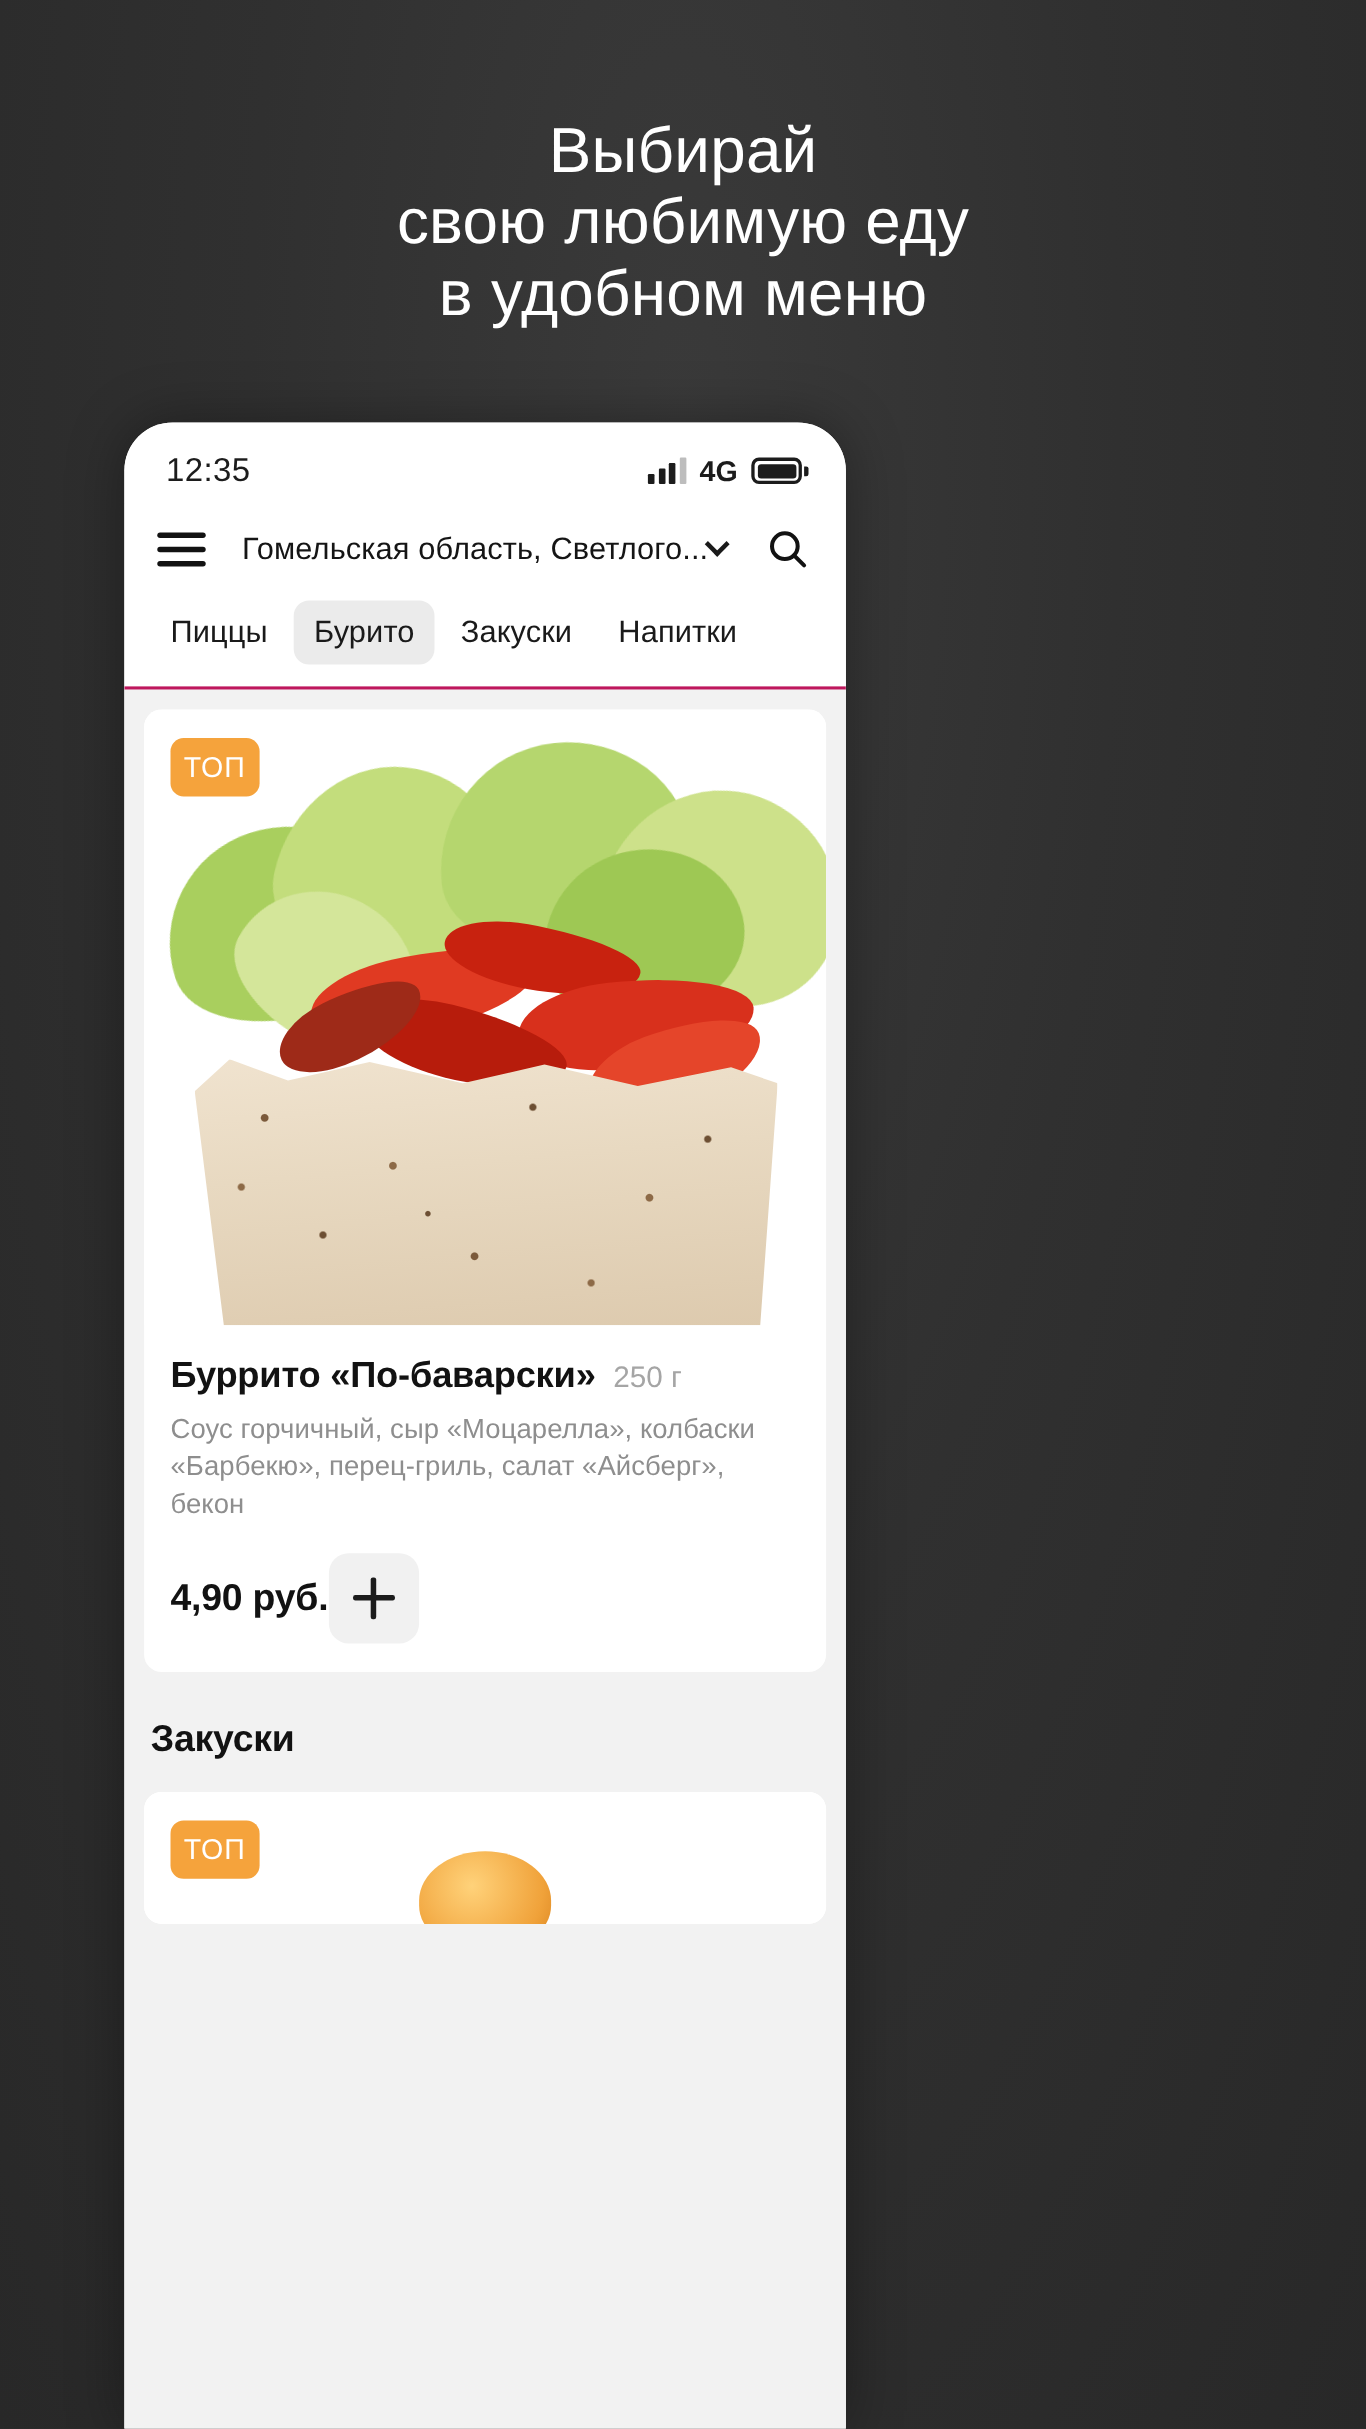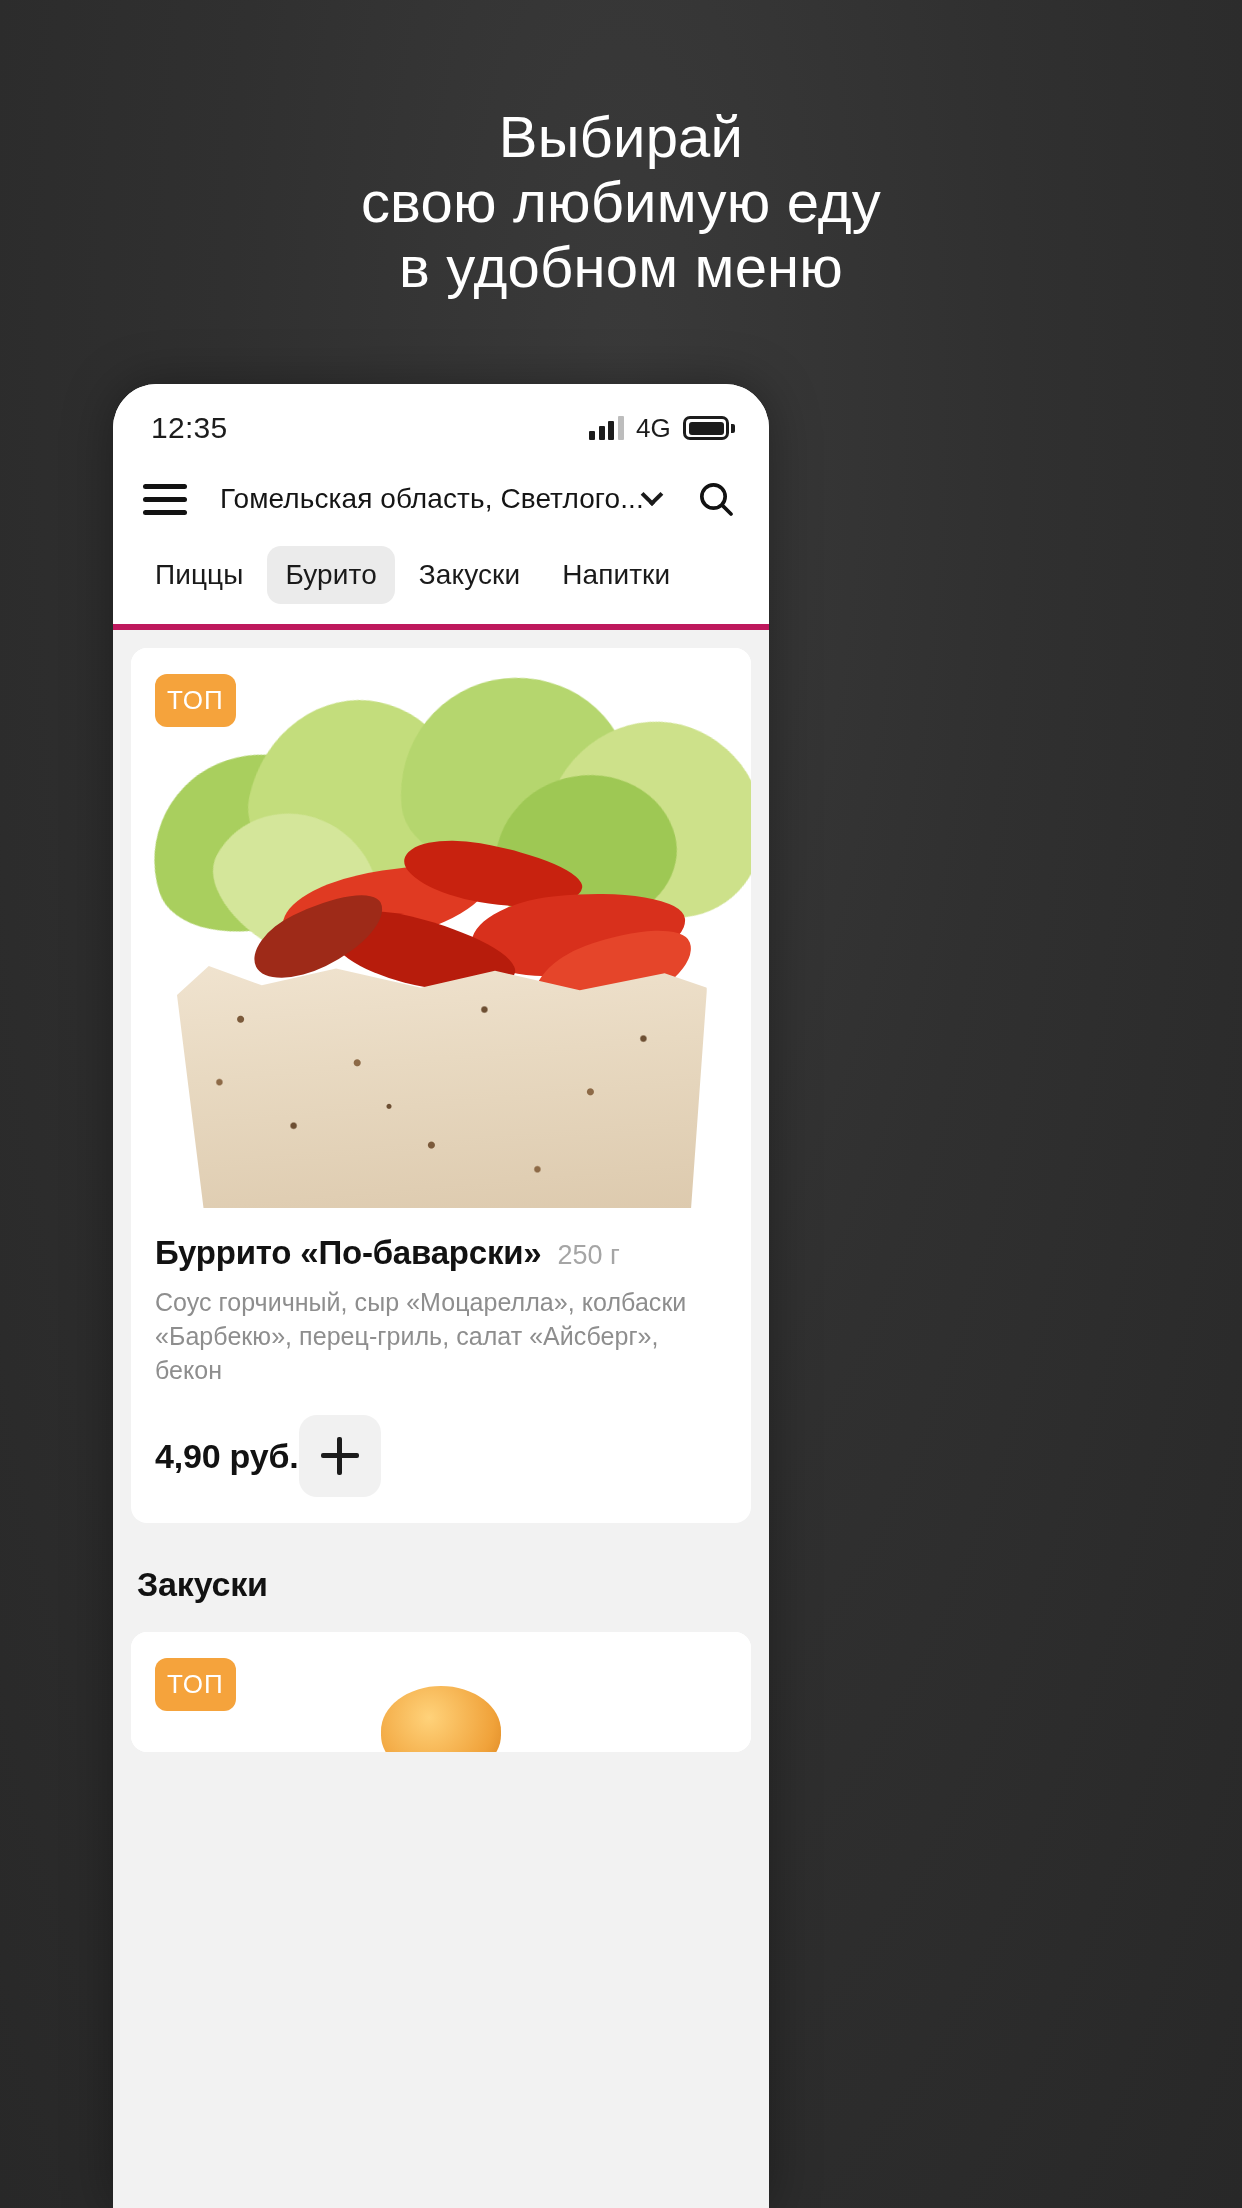--- a/index.html
+++ b/index.html
@@ -46,21 +46,21 @@
     background:#fff;
   }
   #clock { font-size:30px; font-weight:400; color:#1c1c1c; letter-spacing:.3px; }
   #status-right { display:flex; align-items:center; gap:12px; }
   .bars { display:flex; align-items:flex-end; gap:3.5px; height:24px; }
   .bars i { display:block; width:6px; background:#1c1c1c; border-radius:1px; }
   .bars i:nth-child(1){ height:9px; }
   .bars i:nth-child(2){ height:14px; }
   .bars i:nth-child(3){ height:19px; }
   .bars i:nth-child(4){ height:24px; background:#bdbdbd; }
-  #net { font-size:26px; font-weight:400; color:#1c1c1c; letter-spacing:.2px; }
+  #net { font-size:26px; font-weight:700; color:#1c1c1c; letter-spacing:.2px; }
   #battery { display:flex; align-items:center; gap:2px; }
   #batt-shell {
     width:46px; height:24px; border:3px solid #1c1c1c; border-radius:7px;
     padding:2.5px; display:flex;
   }
   #batt-fill { flex:1; background:#1c1c1c; border-radius:3px; }
   #batt-cap { width:4px; height:9px; background:#1c1c1c; border-radius:0 2px 2px 0; }
 
   
   #appbar {
@@ -79,21 +79,21 @@
   }
   #chev { width:16px; height:16px; border-right:4px solid #1a1a1a; border-bottom:4px solid #1a1a1a;
           transform:rotate(45deg) translate(-3px,-3px); flex:0 0 auto; }
   #search-btn { width:46px; height:46px; display:flex; align-items:center; justify-content:center; cursor:pointer; }
   #search-btn svg { width:40px; height:40px; }
 
   
   #tabs {
     display:flex; align-items:center; gap:6px;
     padding:6px 24px 20px 24px; background:#fff;
-    border-bottom:6px solid #be185d;
+    border-bottom:3px solid #be185d;
     white-space:nowrap;
   }
   .tab {
     font-size:28px; color:#1a1a1a; padding:13px 18px;
     border-radius:14px; cursor:pointer; letter-spacing:.1px;
   }
   .tab.active { background:#ebebeb; }
 
   
   #feed {

